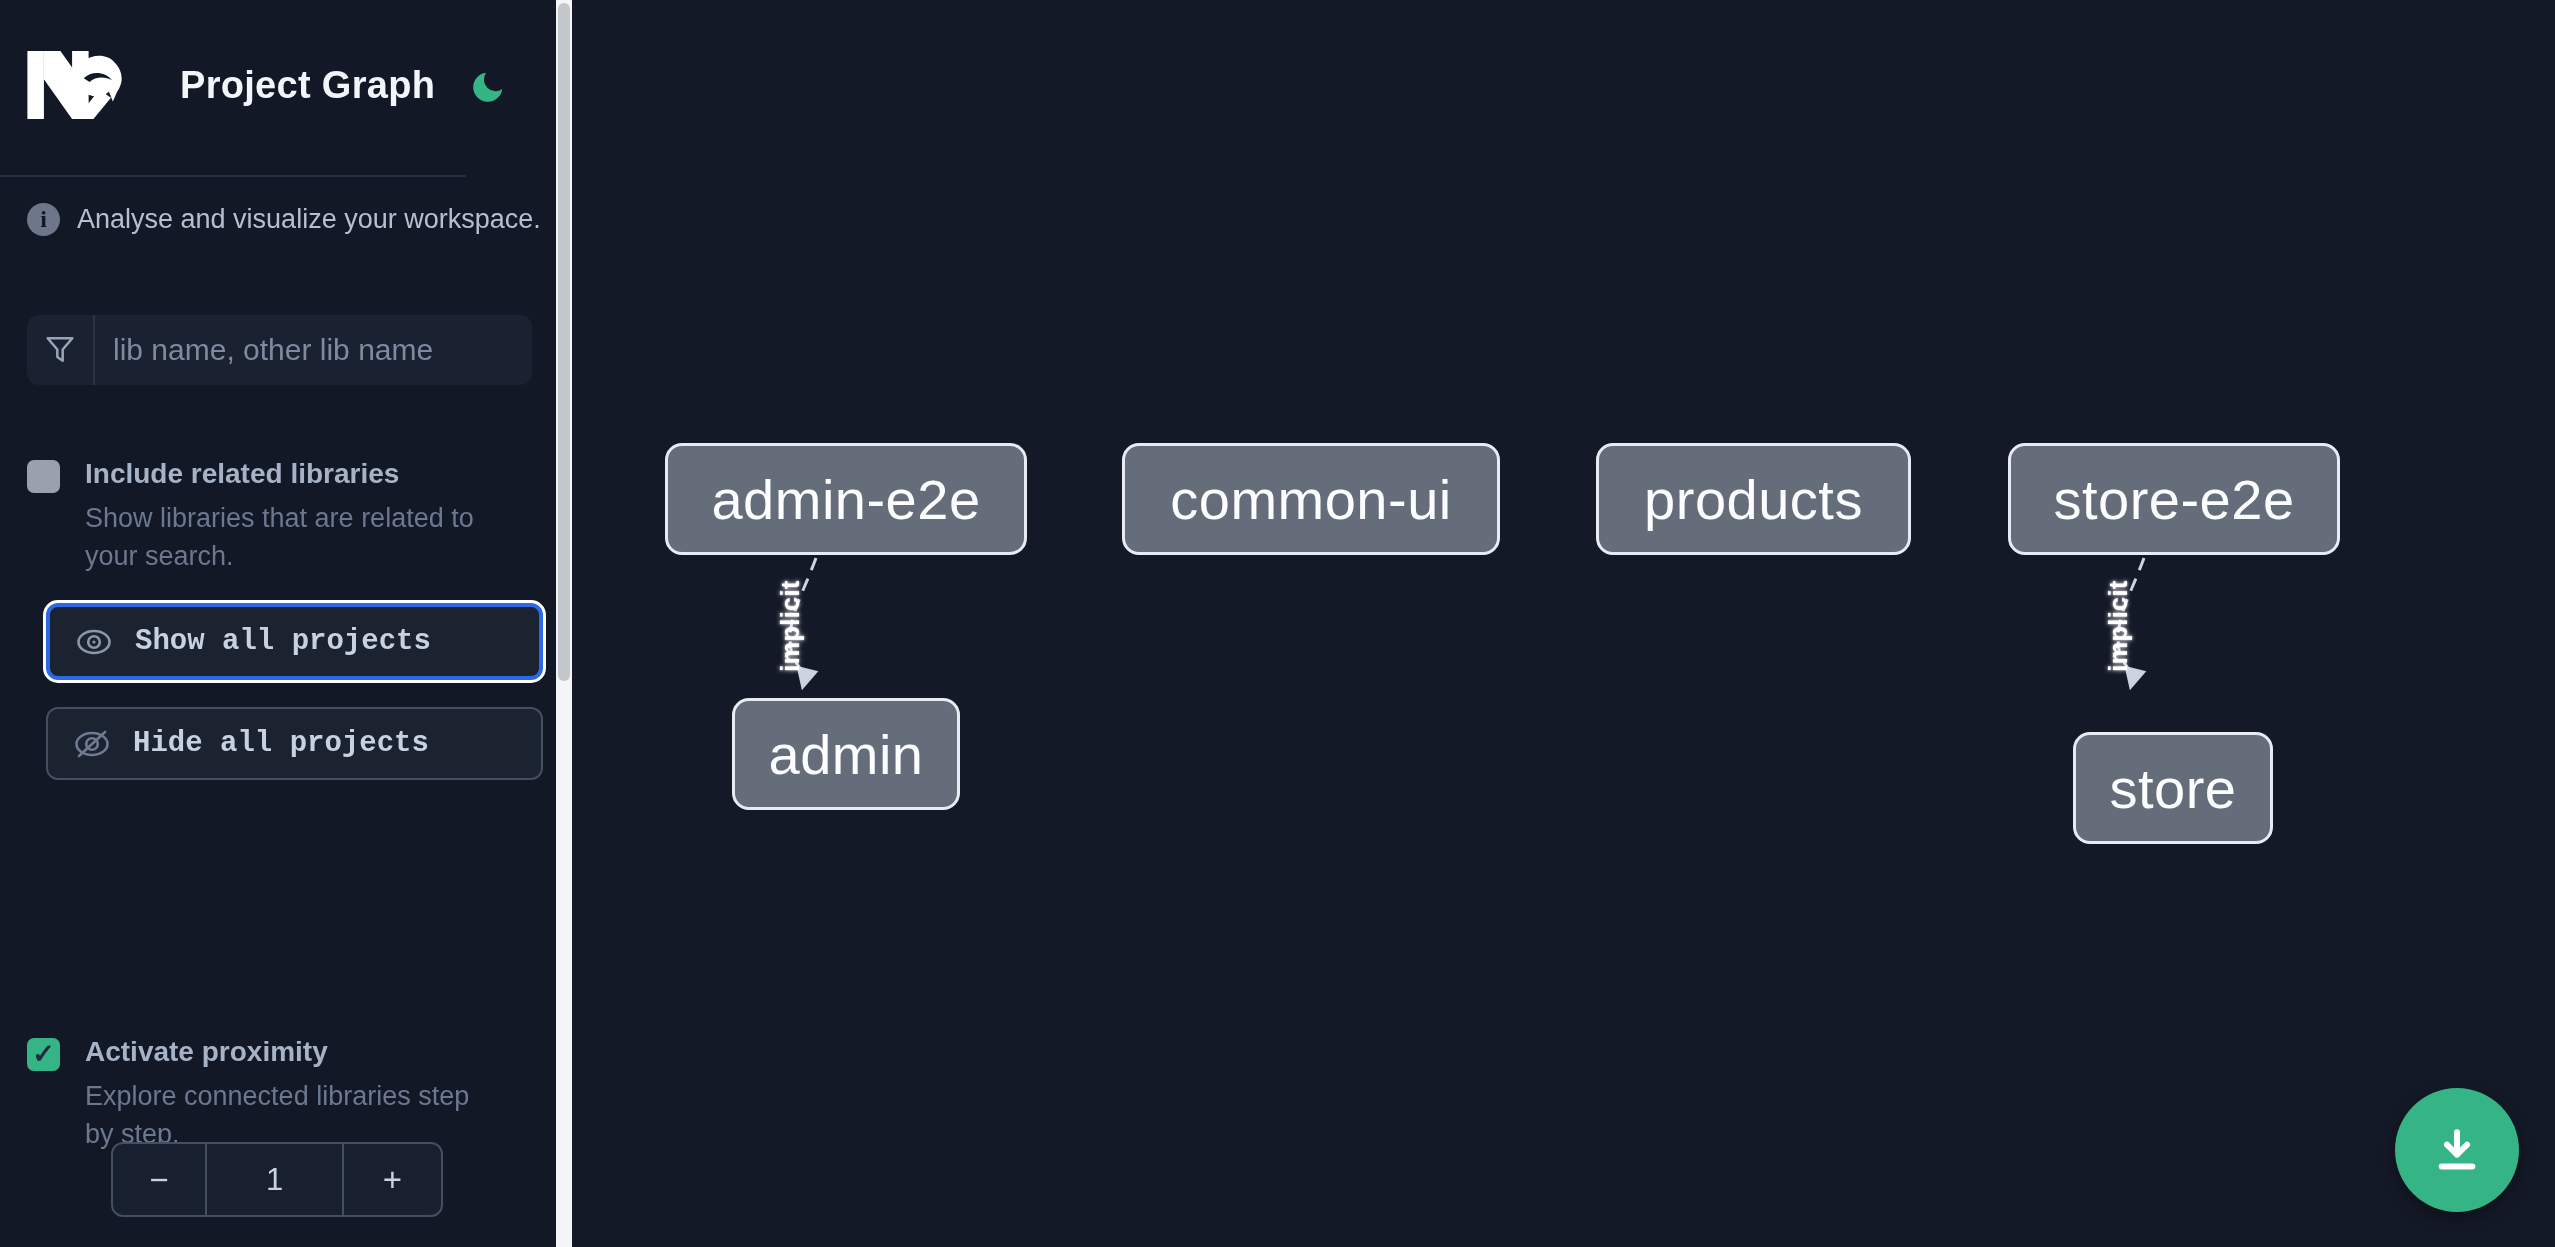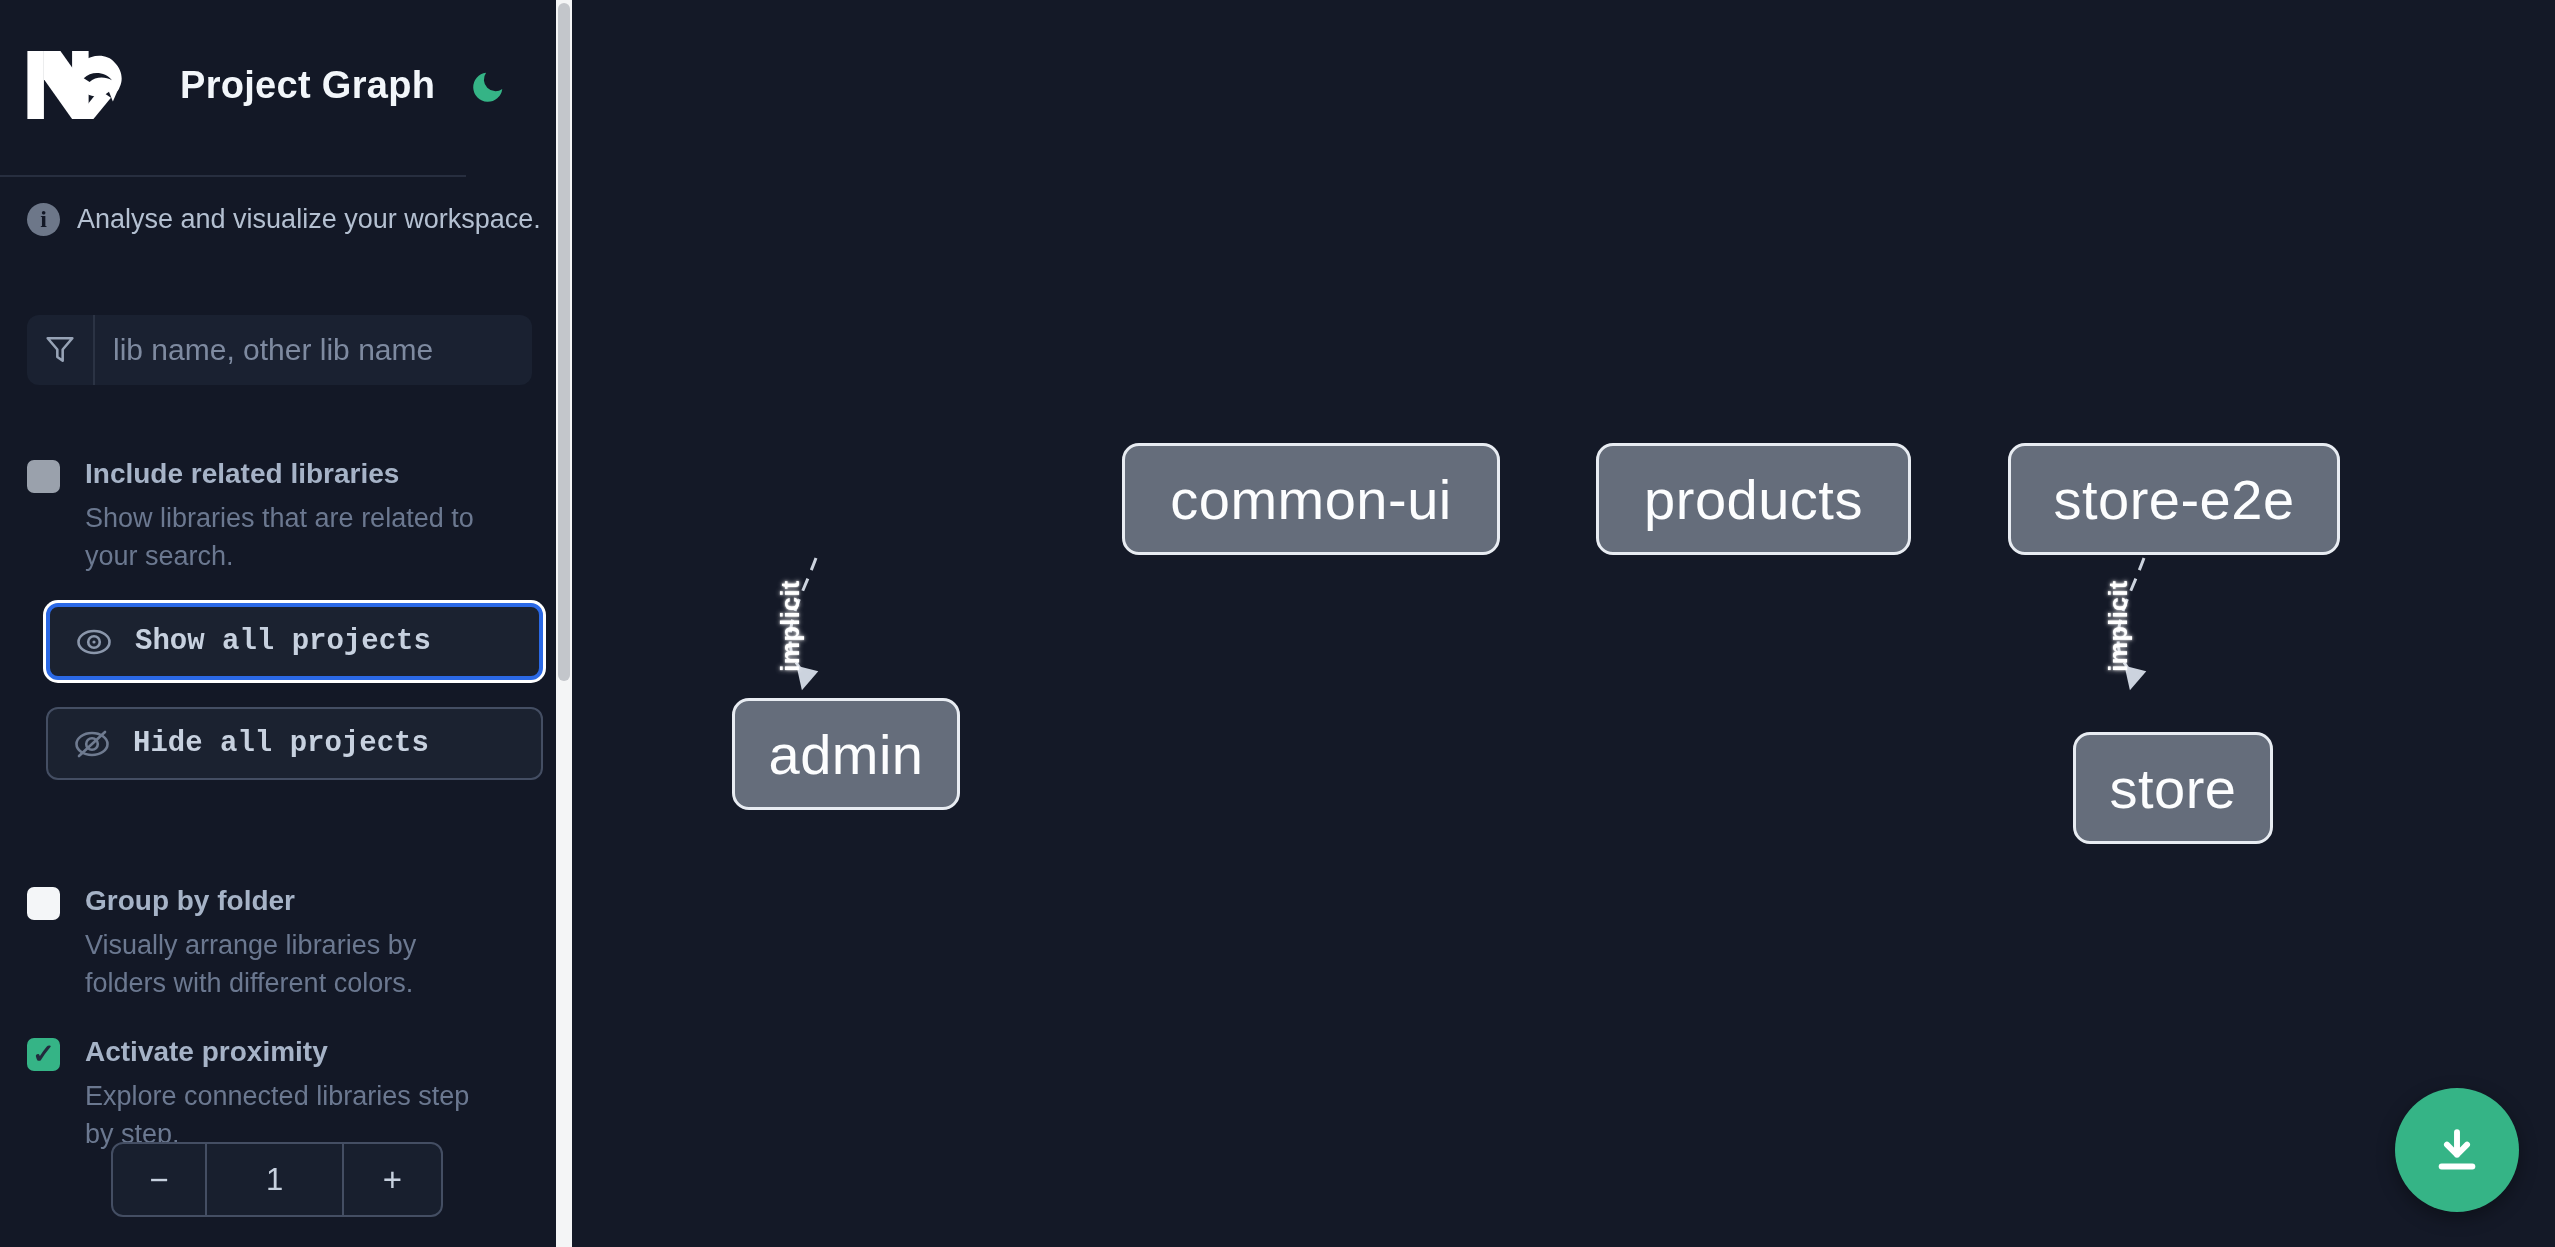--- a/index.html
+++ b/index.html
@@ -170,20 +170,21 @@
         </marker>
       </defs>
       <g>
         <path d="M816 558 C802 596 786 620 791 650 C793 664 807 670 803 686" fill="none" stroke="#ccd3de" stroke-width="3" stroke-dasharray="13 9" marker-end="url(#arrow)"></path>
       </g>
       <g>
         <path d="M2144 558 C2130 596 2114 620 2119 650 C2121 664 2135 670 2131 686" fill="none" stroke="#ccd3de" stroke-width="3" stroke-dasharray="13 9" marker-end="url(#arrow)"></path>
       </g>
     </svg>
 
+    <div class="graph-node" style="left:93px;  top:443px; width:362px; height:112px;">admin-e2e</div>
     <div class="graph-node" style="left:550px; top:443px; width:378px; height:112px;">common-ui</div>
     <div class="graph-node" style="left:1024px;top:443px; width:315px; height:112px;">products</div>
     <div class="graph-node" style="left:1436px;top:443px; width:332px; height:112px;">store-e2e</div>
     <div class="graph-node" style="left:160px; top:698px; width:228px; height:112px;">admin</div>
     <div class="graph-node" style="left:1501px;top:698px; width:200px; height:112px;margin-top:34px;">store</div>
 
     <div class="edge-label" style="left:218px;  top:626px;">implicit</div>
     <div class="edge-label" style="left:1546px; top:626px;">implicit</div>
 
     <button class="fab">
@@ -250,28 +251,20 @@
 
     <button class="side-btn" style="top:707px;align-items:center;">
       <svg class="btn-icon" viewBox="0 0 38 28">
         <ellipse cx="19" cy="14" rx="15.5" ry="11" fill="none" stroke="#6f7b90" stroke-width="2.6"></ellipse>
         <circle cx="19" cy="14" r="5.8" fill="none" stroke="#6f7b90" stroke-width="2.6"></circle>
         <line x1="6" y1="26" x2="32" y2="2" stroke="#6f7b90" stroke-width="2.6" stroke-linecap="round"></line>
       </svg>
       <span>Hide all projects</span>
     </button>
 
-    <div class="check-row" style="top:849px;">
-      <div class="checkbox white"></div>
-      <label class="check-label">Group by folder</label>
-      <div class="check-desc">
-        <div>Visually arrange libraries by</div>
-        <div>folders with different colors.</div>
-      </div>
-    </div>
 
     <div class="check-row" style="top:1000px;">
       <div class="checkbox green">
         <span class="check-glyph">✓</span>
       </div>
       <label class="check-label">Activate proximity</label>
       <div class="check-desc">
         <div>Explore connected libraries step</div>
         <div>by step.</div>
       </div>

